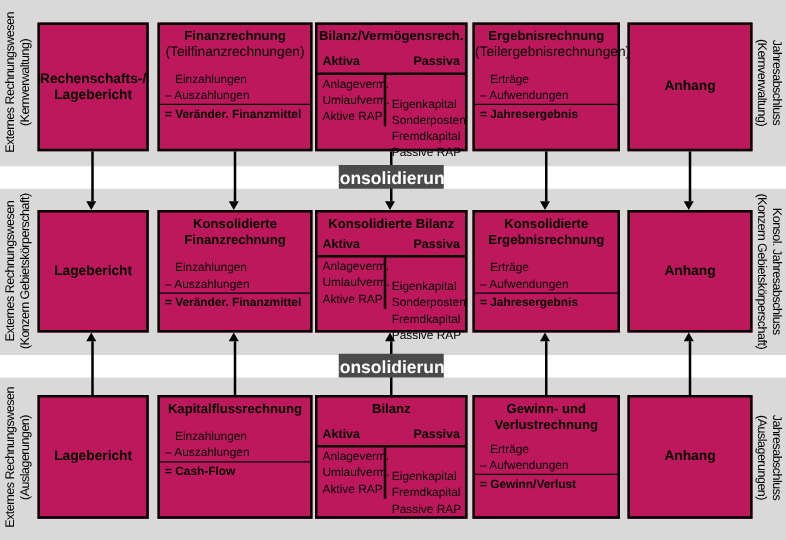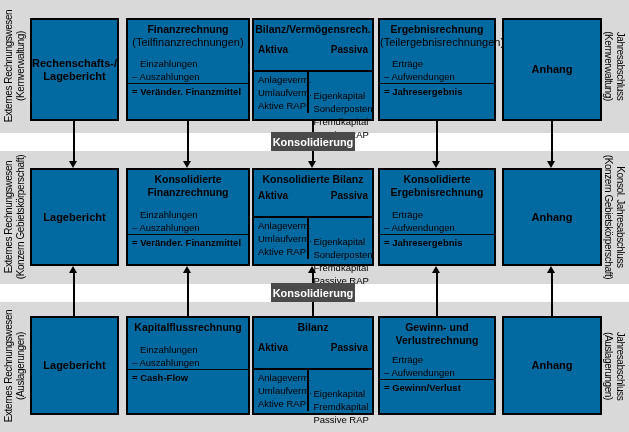--- a/index.html
+++ b/index.html
@@ -4,47 +4,47 @@
 <style>
   * { margin:0; padding:0; box-sizing:border-box; }
   body { background:#fff; font-family:"Liberation Sans", sans-serif; color:#000; }
   .canvas { position:relative; width:629px; height:432px; background:#ffffff; overflow:hidden; }
 
   .band { position:absolute; left:0; width:629px; background:#d9d9d9; }
   .band1 { top:0;    height:133px; }
   .band2 { top:151px; height:133px; }
   .band3 { top:302px; height:130px; }
 
-  .box { position:absolute; background:#0369a1; border:2px solid #000; z-index:3; }
+  .box { position:absolute; background:#be185d; border:2px solid #000; z-index:3; }
 
   .simple-box { display:flex; align-items:center; justify-content:center; }
   .simple-box span { font-weight:bold; font-size:11px; line-height:13px; text-align:center; white-space:pre-line; }
 
   .box-title { font-weight:bold; font-size:10.5px; line-height:13px; text-align:center; margin-top:3px; white-space:pre-line; }
   .box-subtitle { font-size:11px; line-height:12px; text-align:center; }
 
   .formula { margin-top:9px; font-size:9.5px; line-height:13px; }
   .f-plus   { padding-left:12px; }
   .f-minus  { padding-left:4px; border-bottom:1.5px solid #000; }
   .f-result { padding-left:4px; font-weight:bold; padding-top:1px; }
   .f-note { position:absolute; bottom:3px; left:0; right:0; text-align:center; font-size:9.5px; font-style:italic; }
 
   .bil-head { display:flex; justify-content:space-between; font-weight:bold; font-size:10px; line-height:12px;
-              margin-top:8px; padding:0 4px 14px 4px; border-bottom:2px solid #000; }
+              margin-top:8px; padding:0 4px 2px 4px; border-bottom:2px solid #000; }
   .bil-body { display:flex; align-items:flex-start; font-size:9.5px; line-height:13px; }
   .bil-left  { width:47%; padding:1px 1px 1px 4px; border-right:2px solid #000; white-space:pre-line; }
   .bil-right { width:53%; padding:17px 1px 1px 4px; white-space:pre-line; }
 
   .vline { position:absolute; width:2px; background:#000; z-index:2; }
   .ah { position:absolute; width:0; height:0; border-left:4.5px solid transparent; border-right:4.5px solid transparent; z-index:2; }
   .ah-down { border-top:7px solid #000; }
   .ah-up   { border-bottom:7px solid #000; }
 
   .badge { position:absolute; left:271px; width:84px; height:19px; background:#4a4a4a; color:#fff;
-           font-weight:bold; font-size:11px; display:flex; align-items:center; justify-content:center; z-index:5; }
+           font-weight:bold; font-size:14px; display:flex; align-items:center; justify-content:center; z-index:5; }
 
   .side-label { position:absolute; font-size:10px; line-height:12px; letter-spacing:-0.4px;
                 text-align:center; white-space:nowrap; z-index:4; }
   .rotl { transform:translate(-50%,-50%) rotate(-90deg); }
   .rotr { transform:translate(-50%,-50%) rotate(90deg); }
 </style>
 </head>
 <body>
 
 <div class="canvas">

